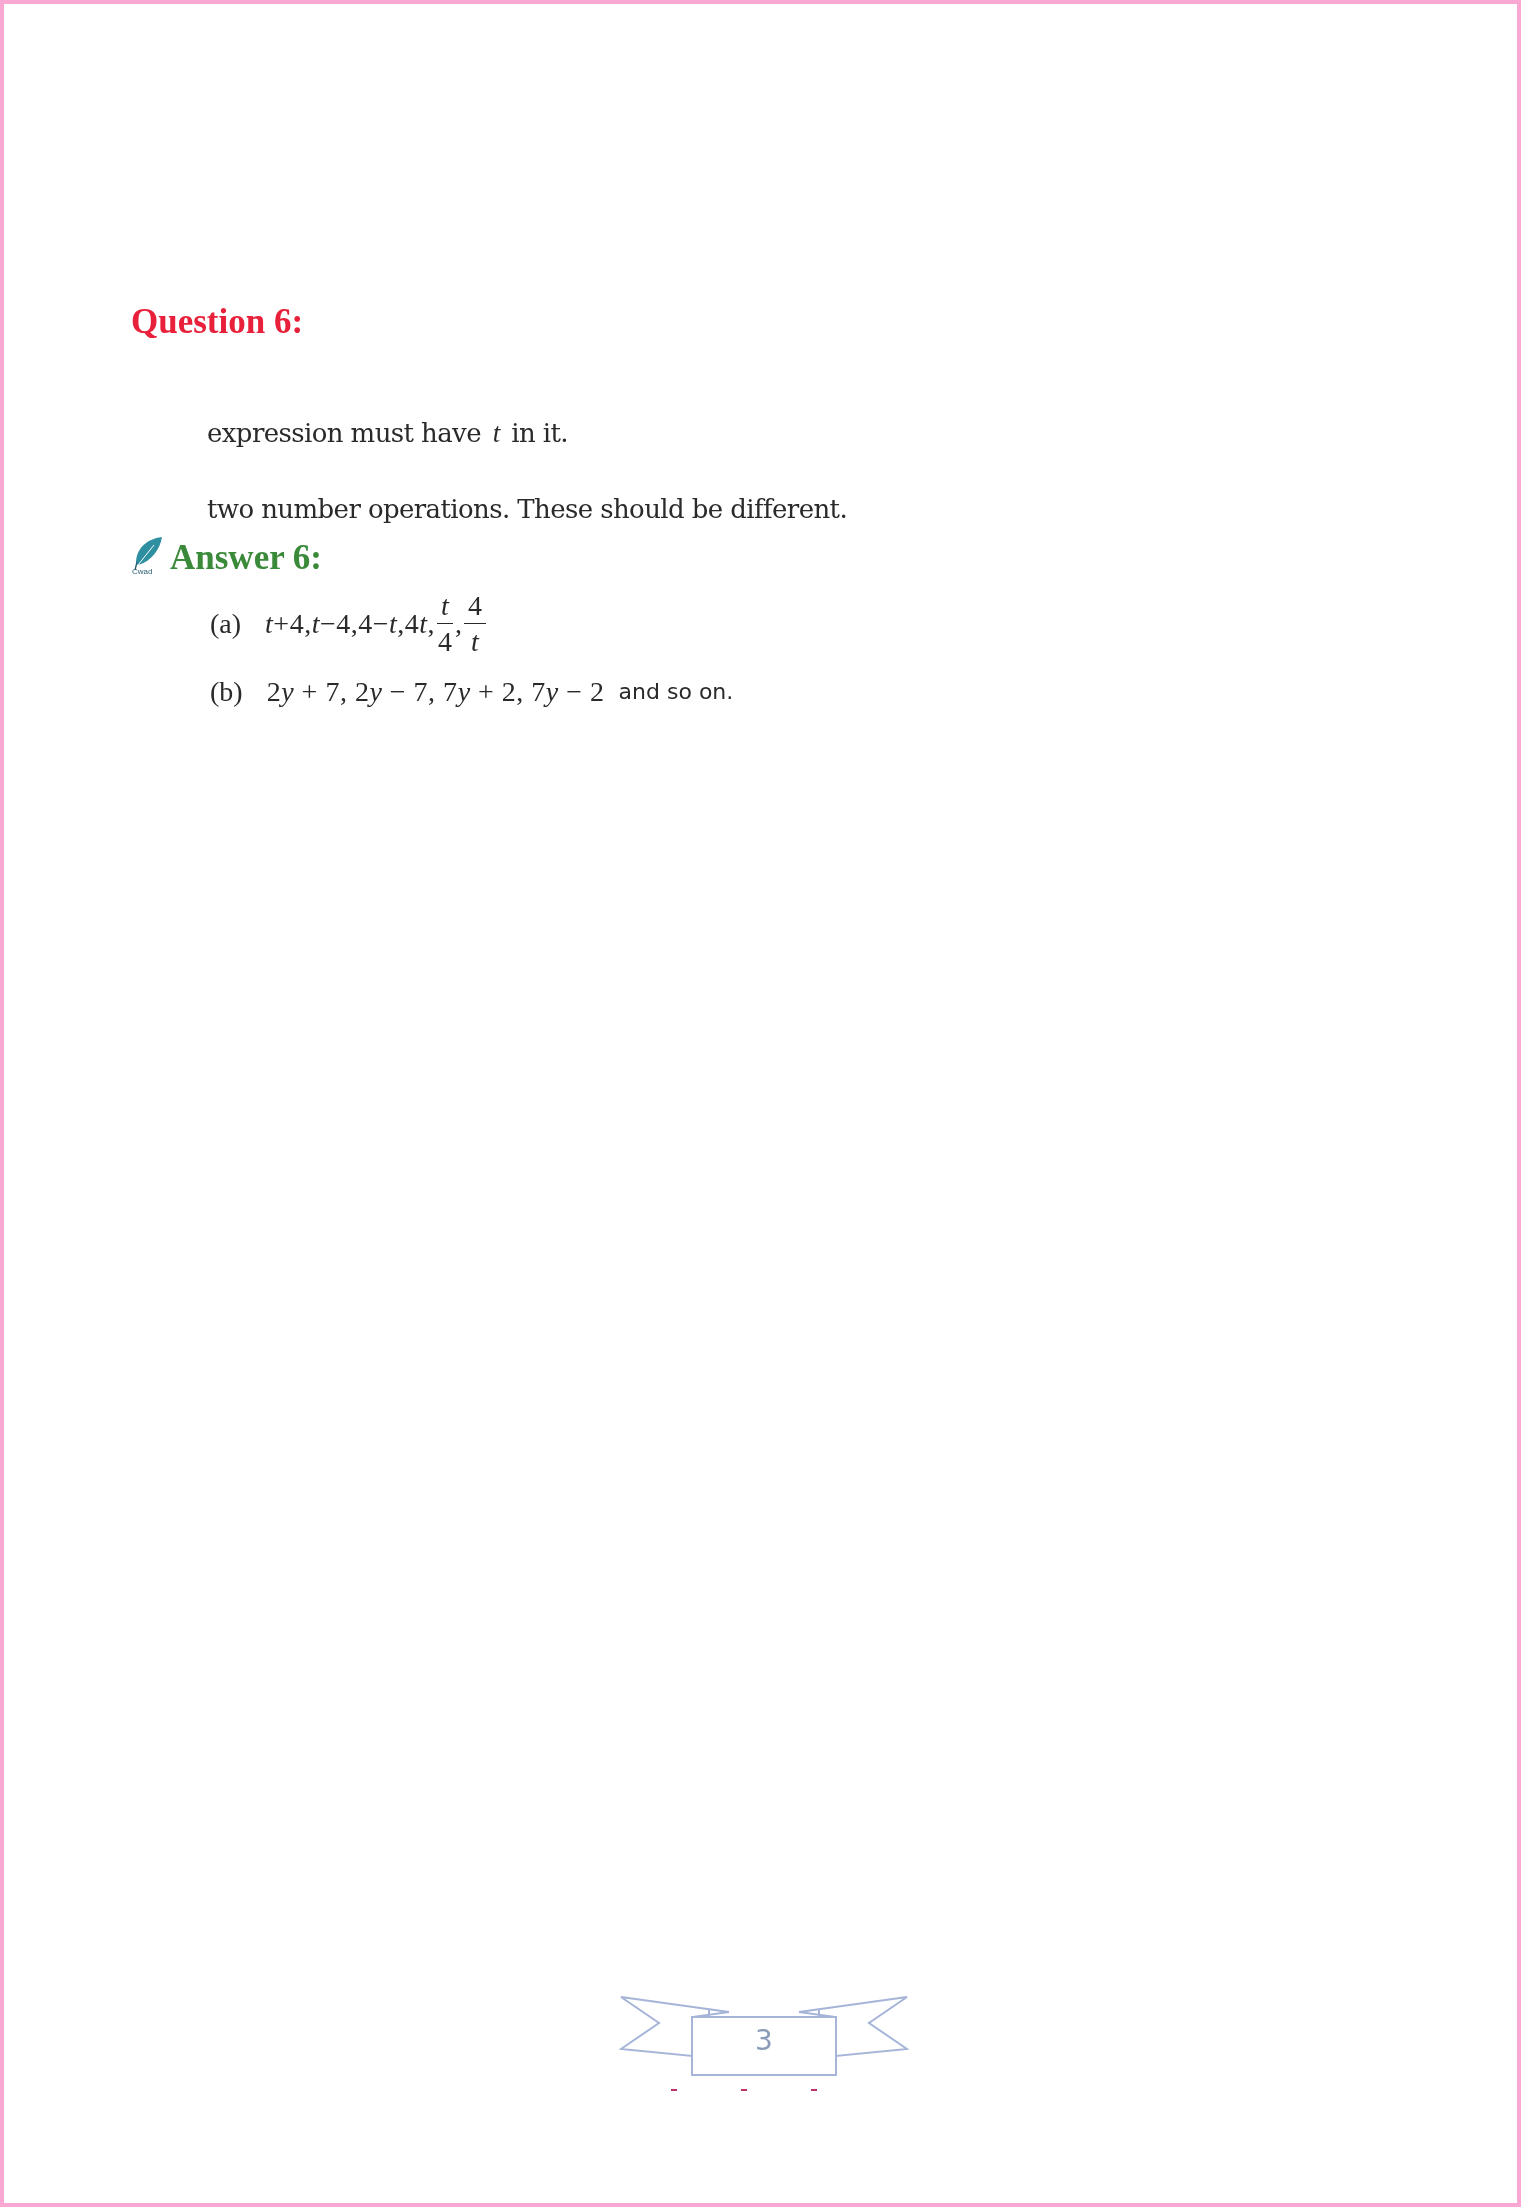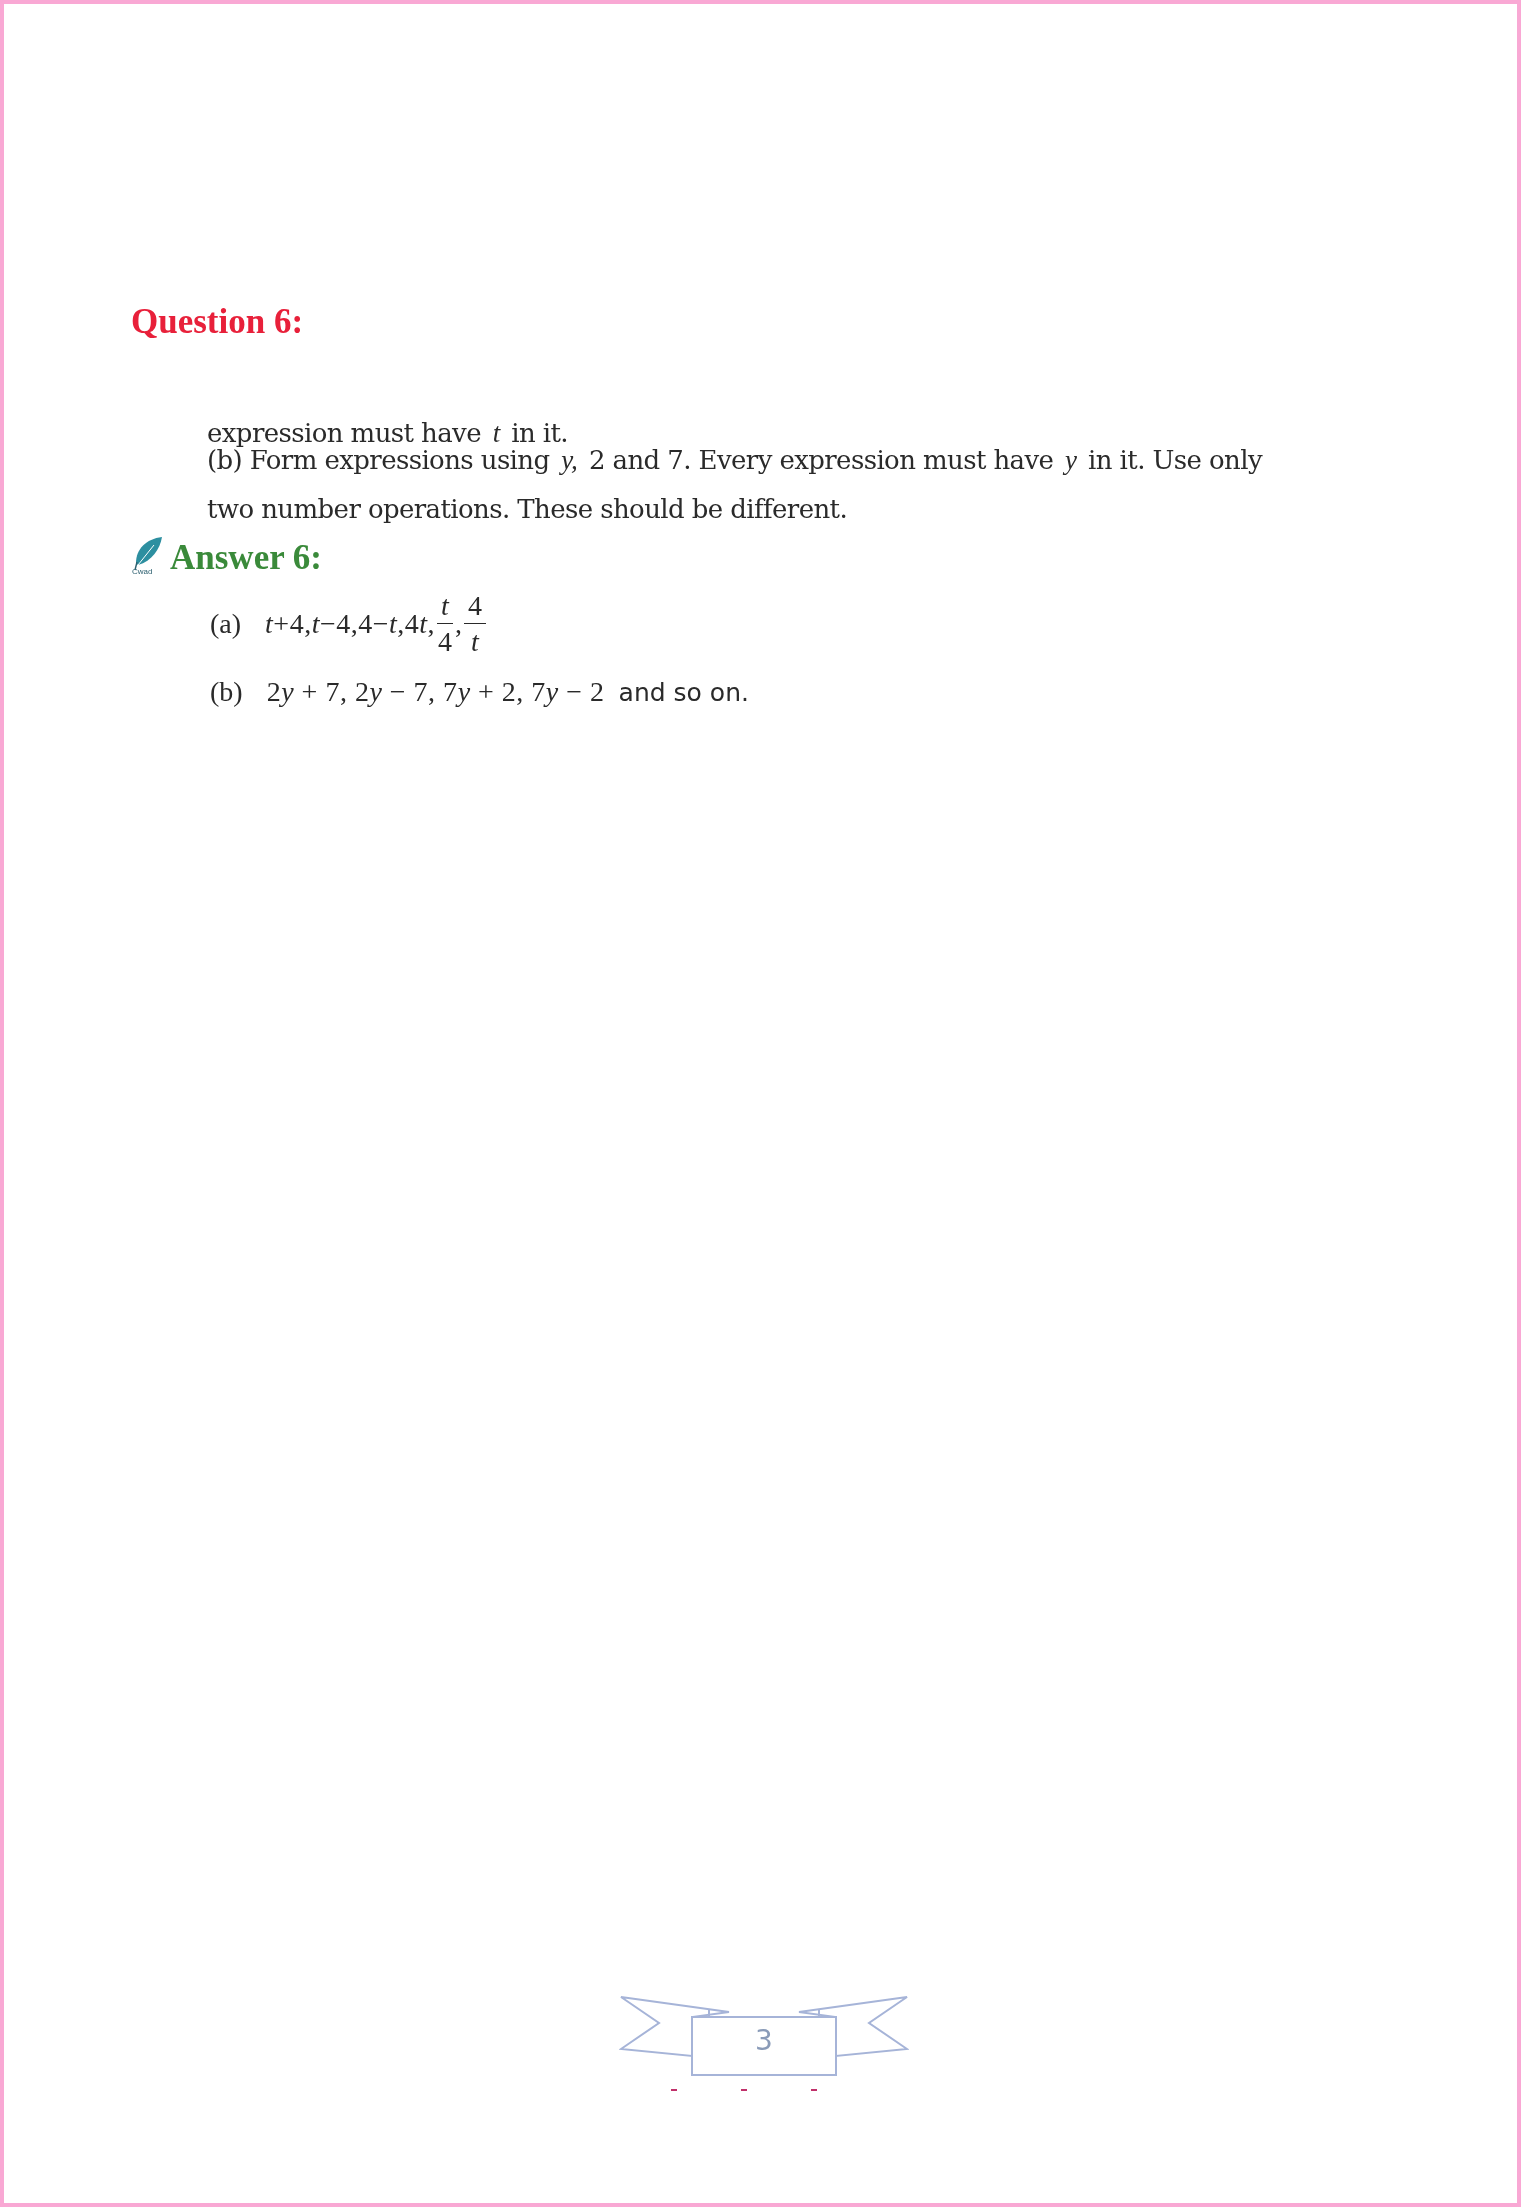--- a/index.html
+++ b/index.html
@@ -93,21 +93,21 @@
     .frac .num {
       padding: 0 4px 3px 4px;
       border-bottom: 1.5px solid #2a2a2a;
     }
     .frac .den {
       padding-top: 4px;
     }
     .frac .it { font-style: italic; }
     .tail-text {
       font-family: "DejaVu Sans", "Liberation Sans", sans-serif;
-      font-size: 25px;
+      font-size: 22px;
       margin-left: 14px;
     }
     .banner {
       position: absolute;
       left: 615px;
       top: 1988px;
       width: 290px;
       height: 100px;
     }
     .page-num {
@@ -127,27 +127,20 @@
 <body>
 
 <div class="page">
 
   <div class="q-heading">Question 6:</div>
 
   <div class="body-line" style="top:416px;">
     <span>expression must have</span>
     <span class="var">t</span>
     <span>in it.</span>
-  </div>
-  <div class="body-line" style="top:443px;">
-    <span>(b) Form expressions using</span>
-    <span class="var">y,</span>
-    <span>2 and 7. Every expression must have</span>
-    <span class="var">y</span>
-    <span>in it. Use only</span>
   </div>
   <div class="body-line" style="top:492px;">two number operations. These should be different.</div>
 
   <svg class="logo" viewBox="0 0 36 40">
     <path d="M6 28 C6 14, 16 4, 32 2 C30 14, 22 26, 8 30 Z" fill="#2d8fa0"></path>
     <path d="M8 30 L24 10" stroke="#ffffff" stroke-width="1"></path>
     <path d="M7 27 L5 35" stroke="#2d6070" stroke-width="1.4"></path>
     <text x="2" y="39" font-family="Liberation Sans, sans-serif" font-size="8" fill="#2d6070">Cwad</text>
   </svg>
   <div class="a-heading">Answer 6:</div>

